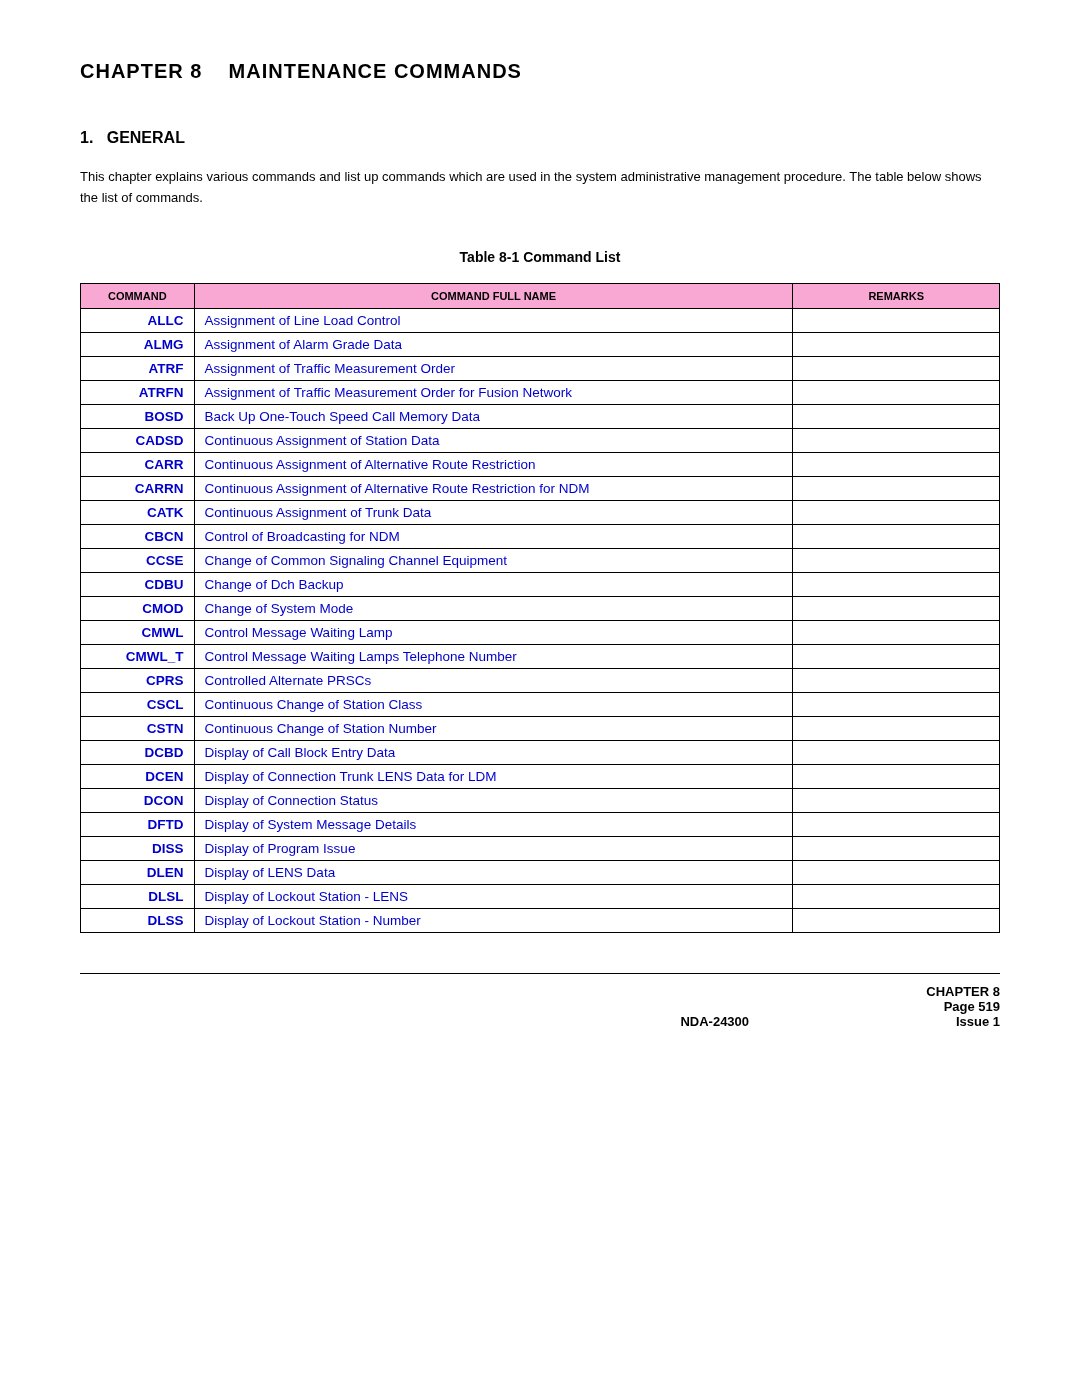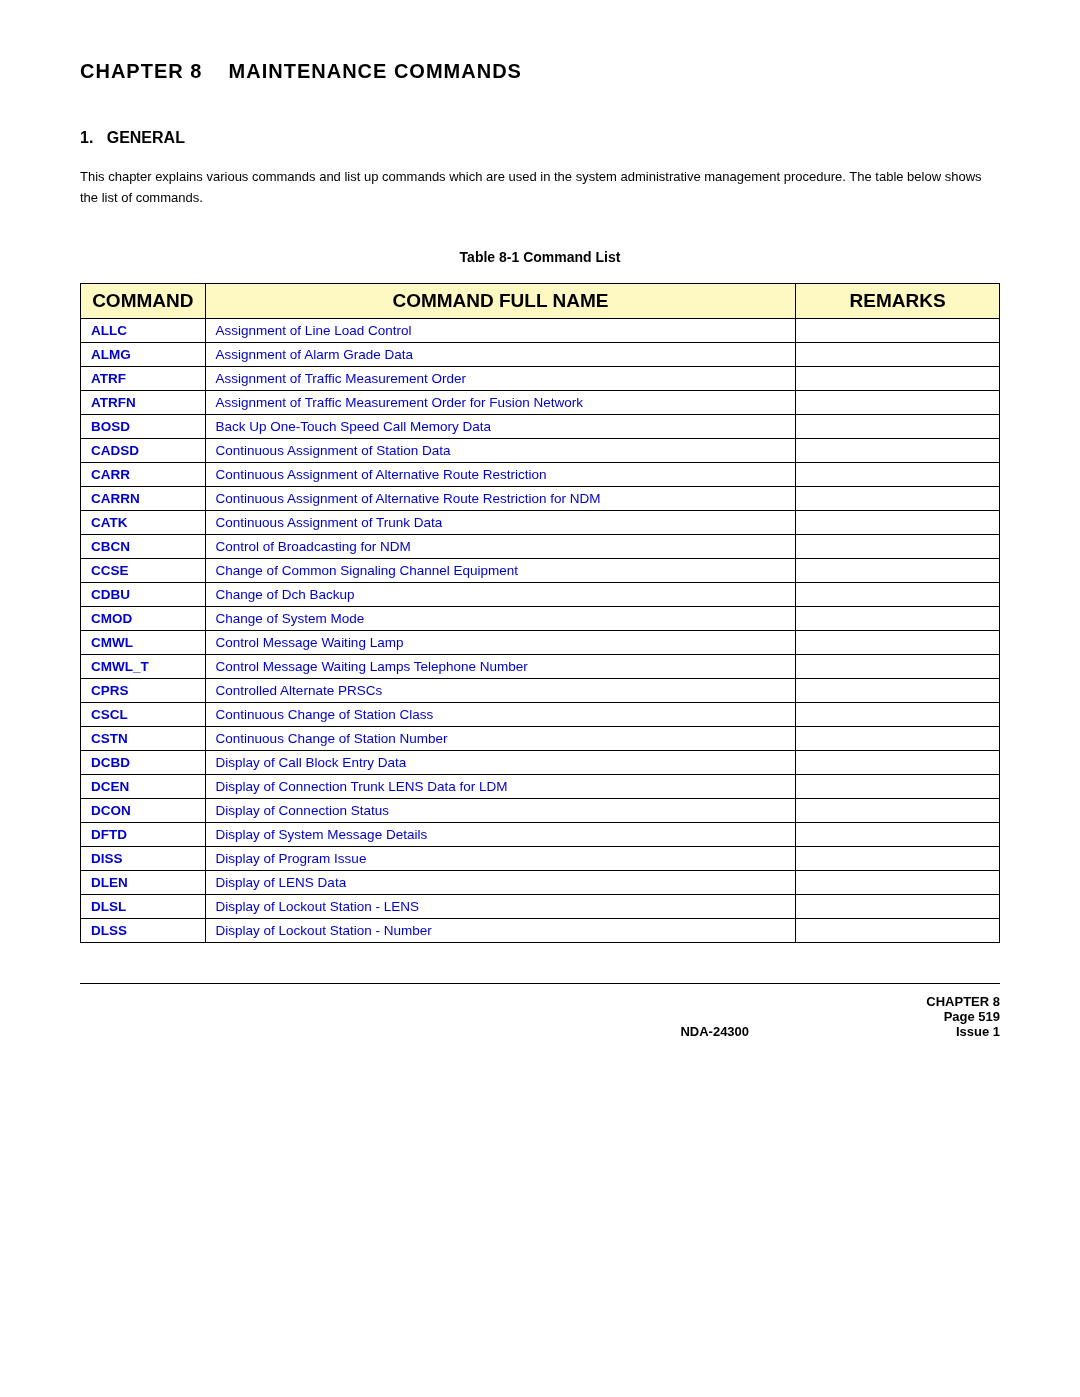--- a/index.html
+++ b/index.html
@@ -42,33 +42,33 @@
     }
     table {
       width: 100%;
       border-collapse: collapse;
       font-size: 13.5px;
     }
     table, th, td {
       border: 1px solid #000;
     }
     th {
-      background: #fef9c3;
+      background: #f9a8d4;
       font-weight: bold;
       text-align: center;
       padding: 6px 10px;
       text-transform: uppercase;
-      font-size: 19px;
+      font-size: 11px;
     }
     td {
       padding: 4px 10px;
       vertical-align: middle;
     }
     td.cmd {
-      text-align: left;
+      text-align: right;
       font-weight: bold;
       color: #0000cc;
       width: 110px;
     }
     td.fullname {
       color: #0000cc;
       width: 580px;
     }
     td.remarks {
       width: 200px;

